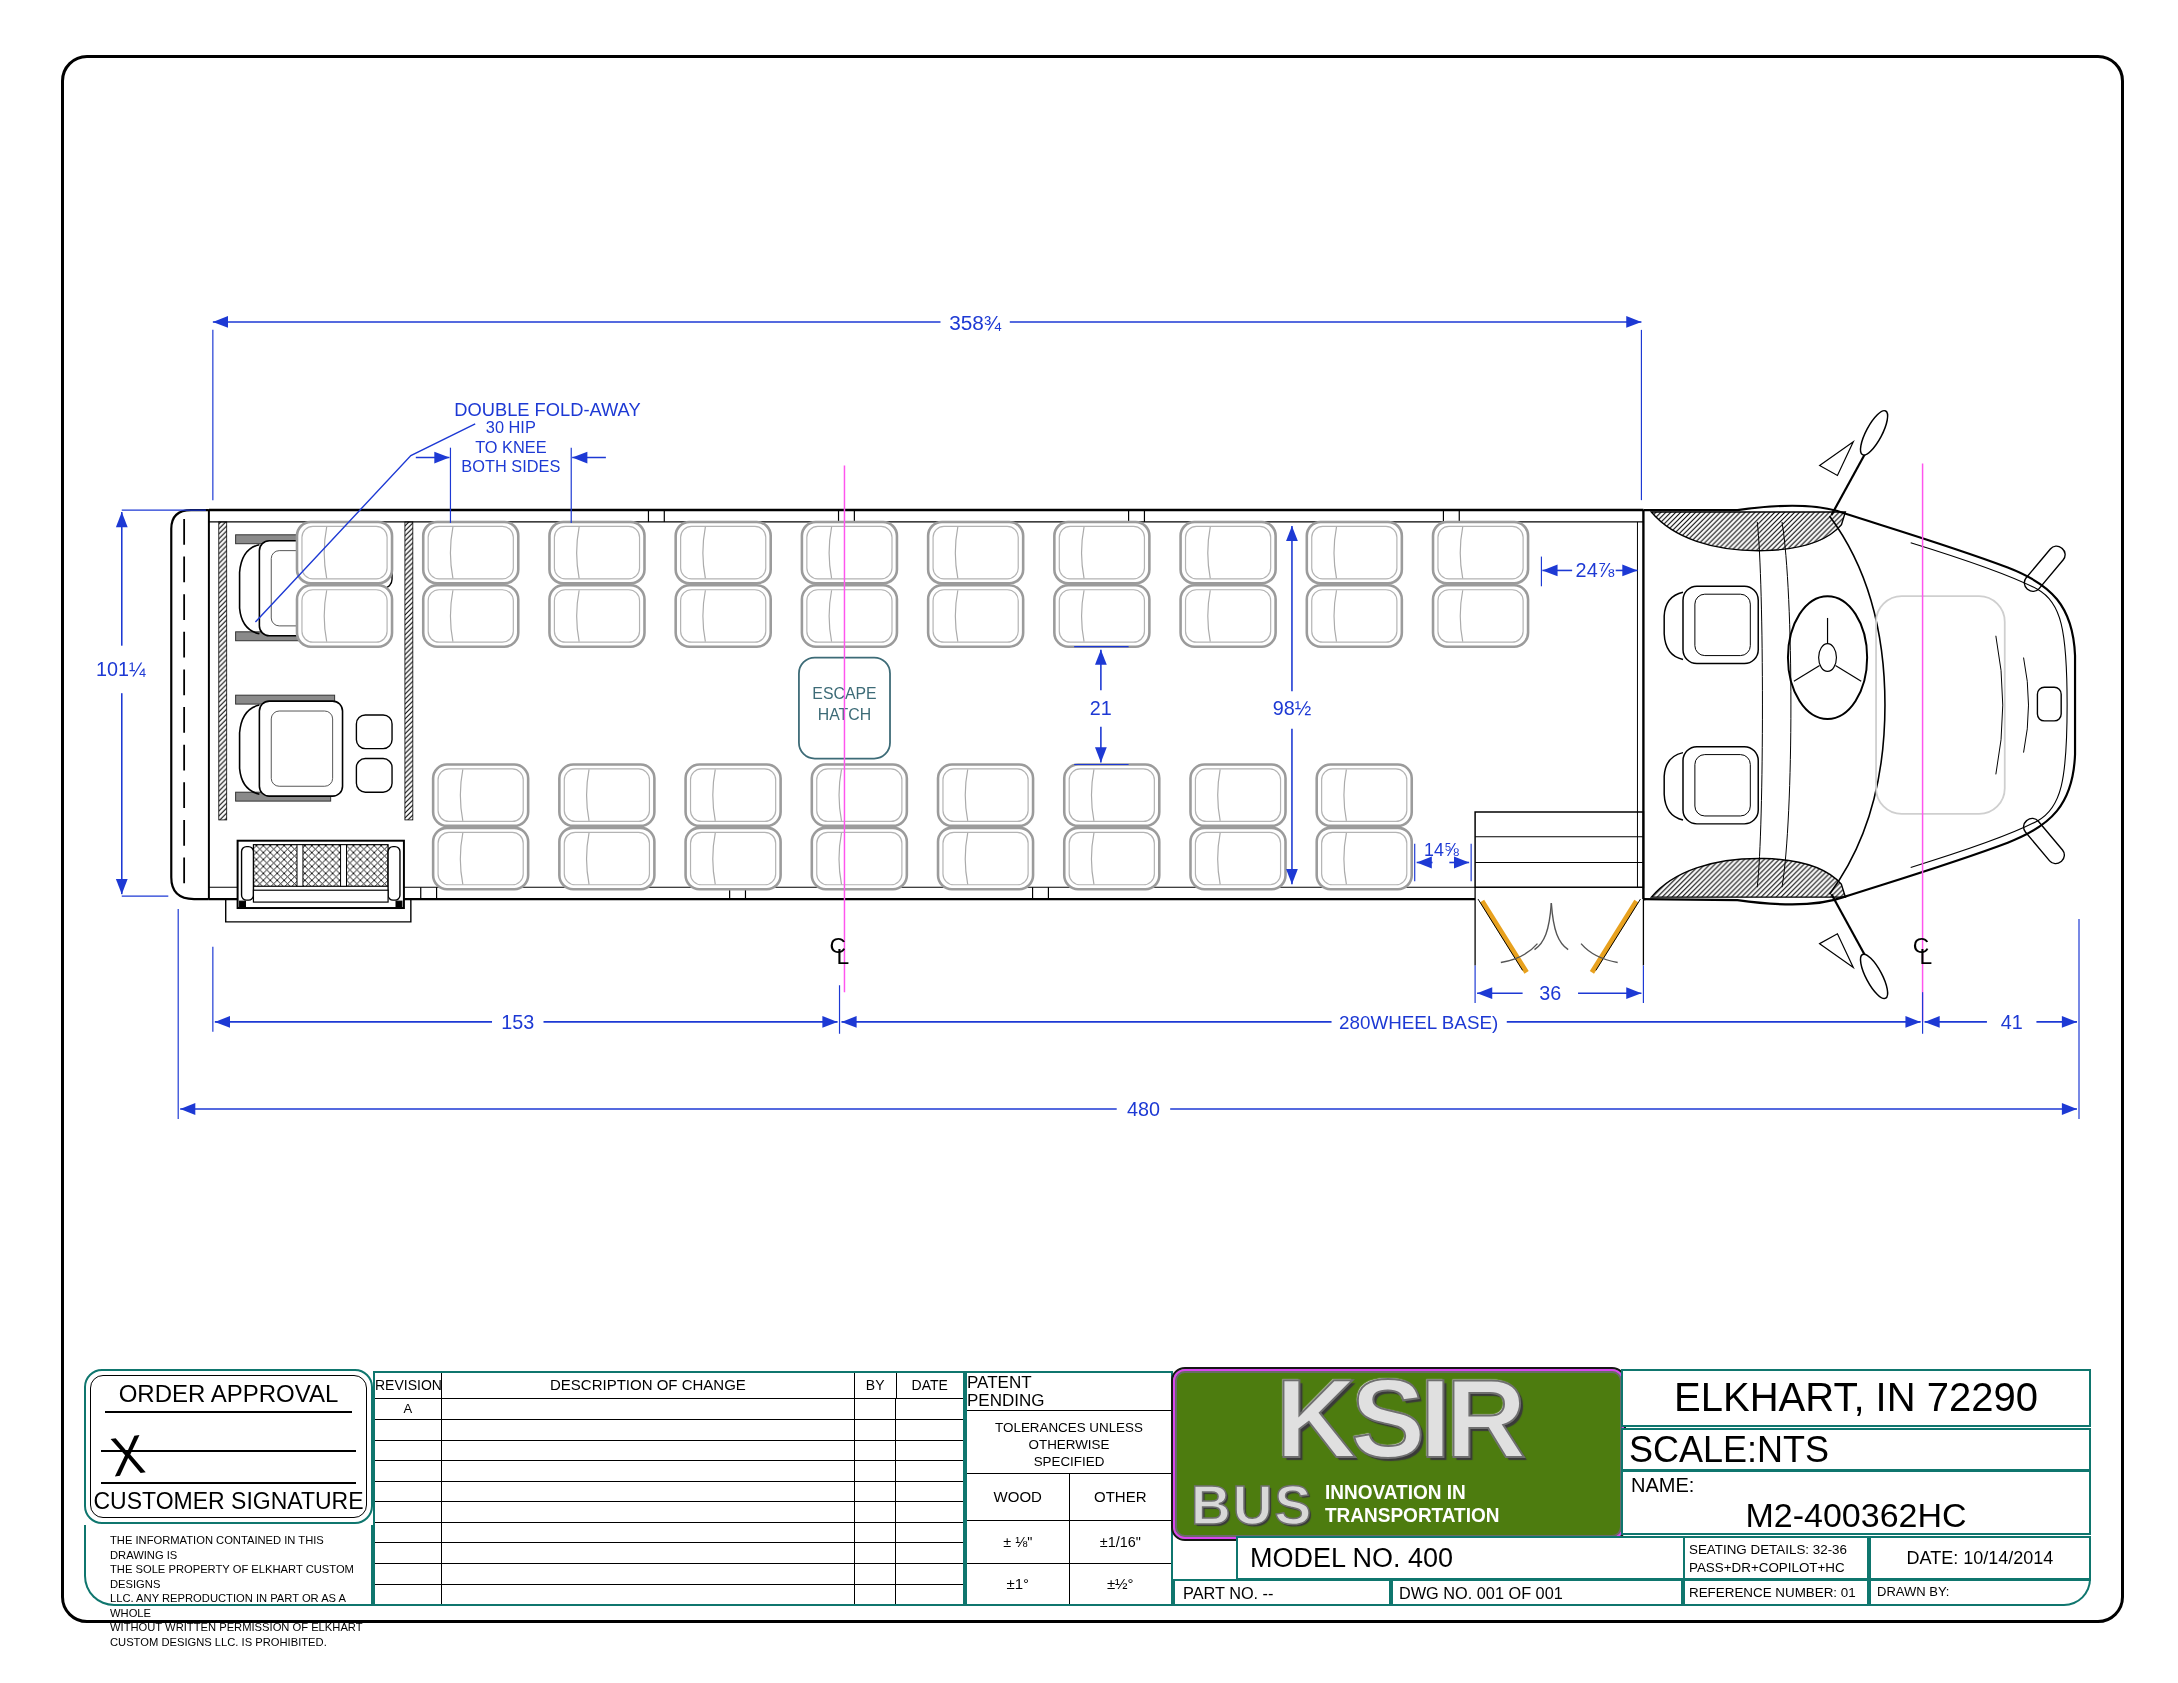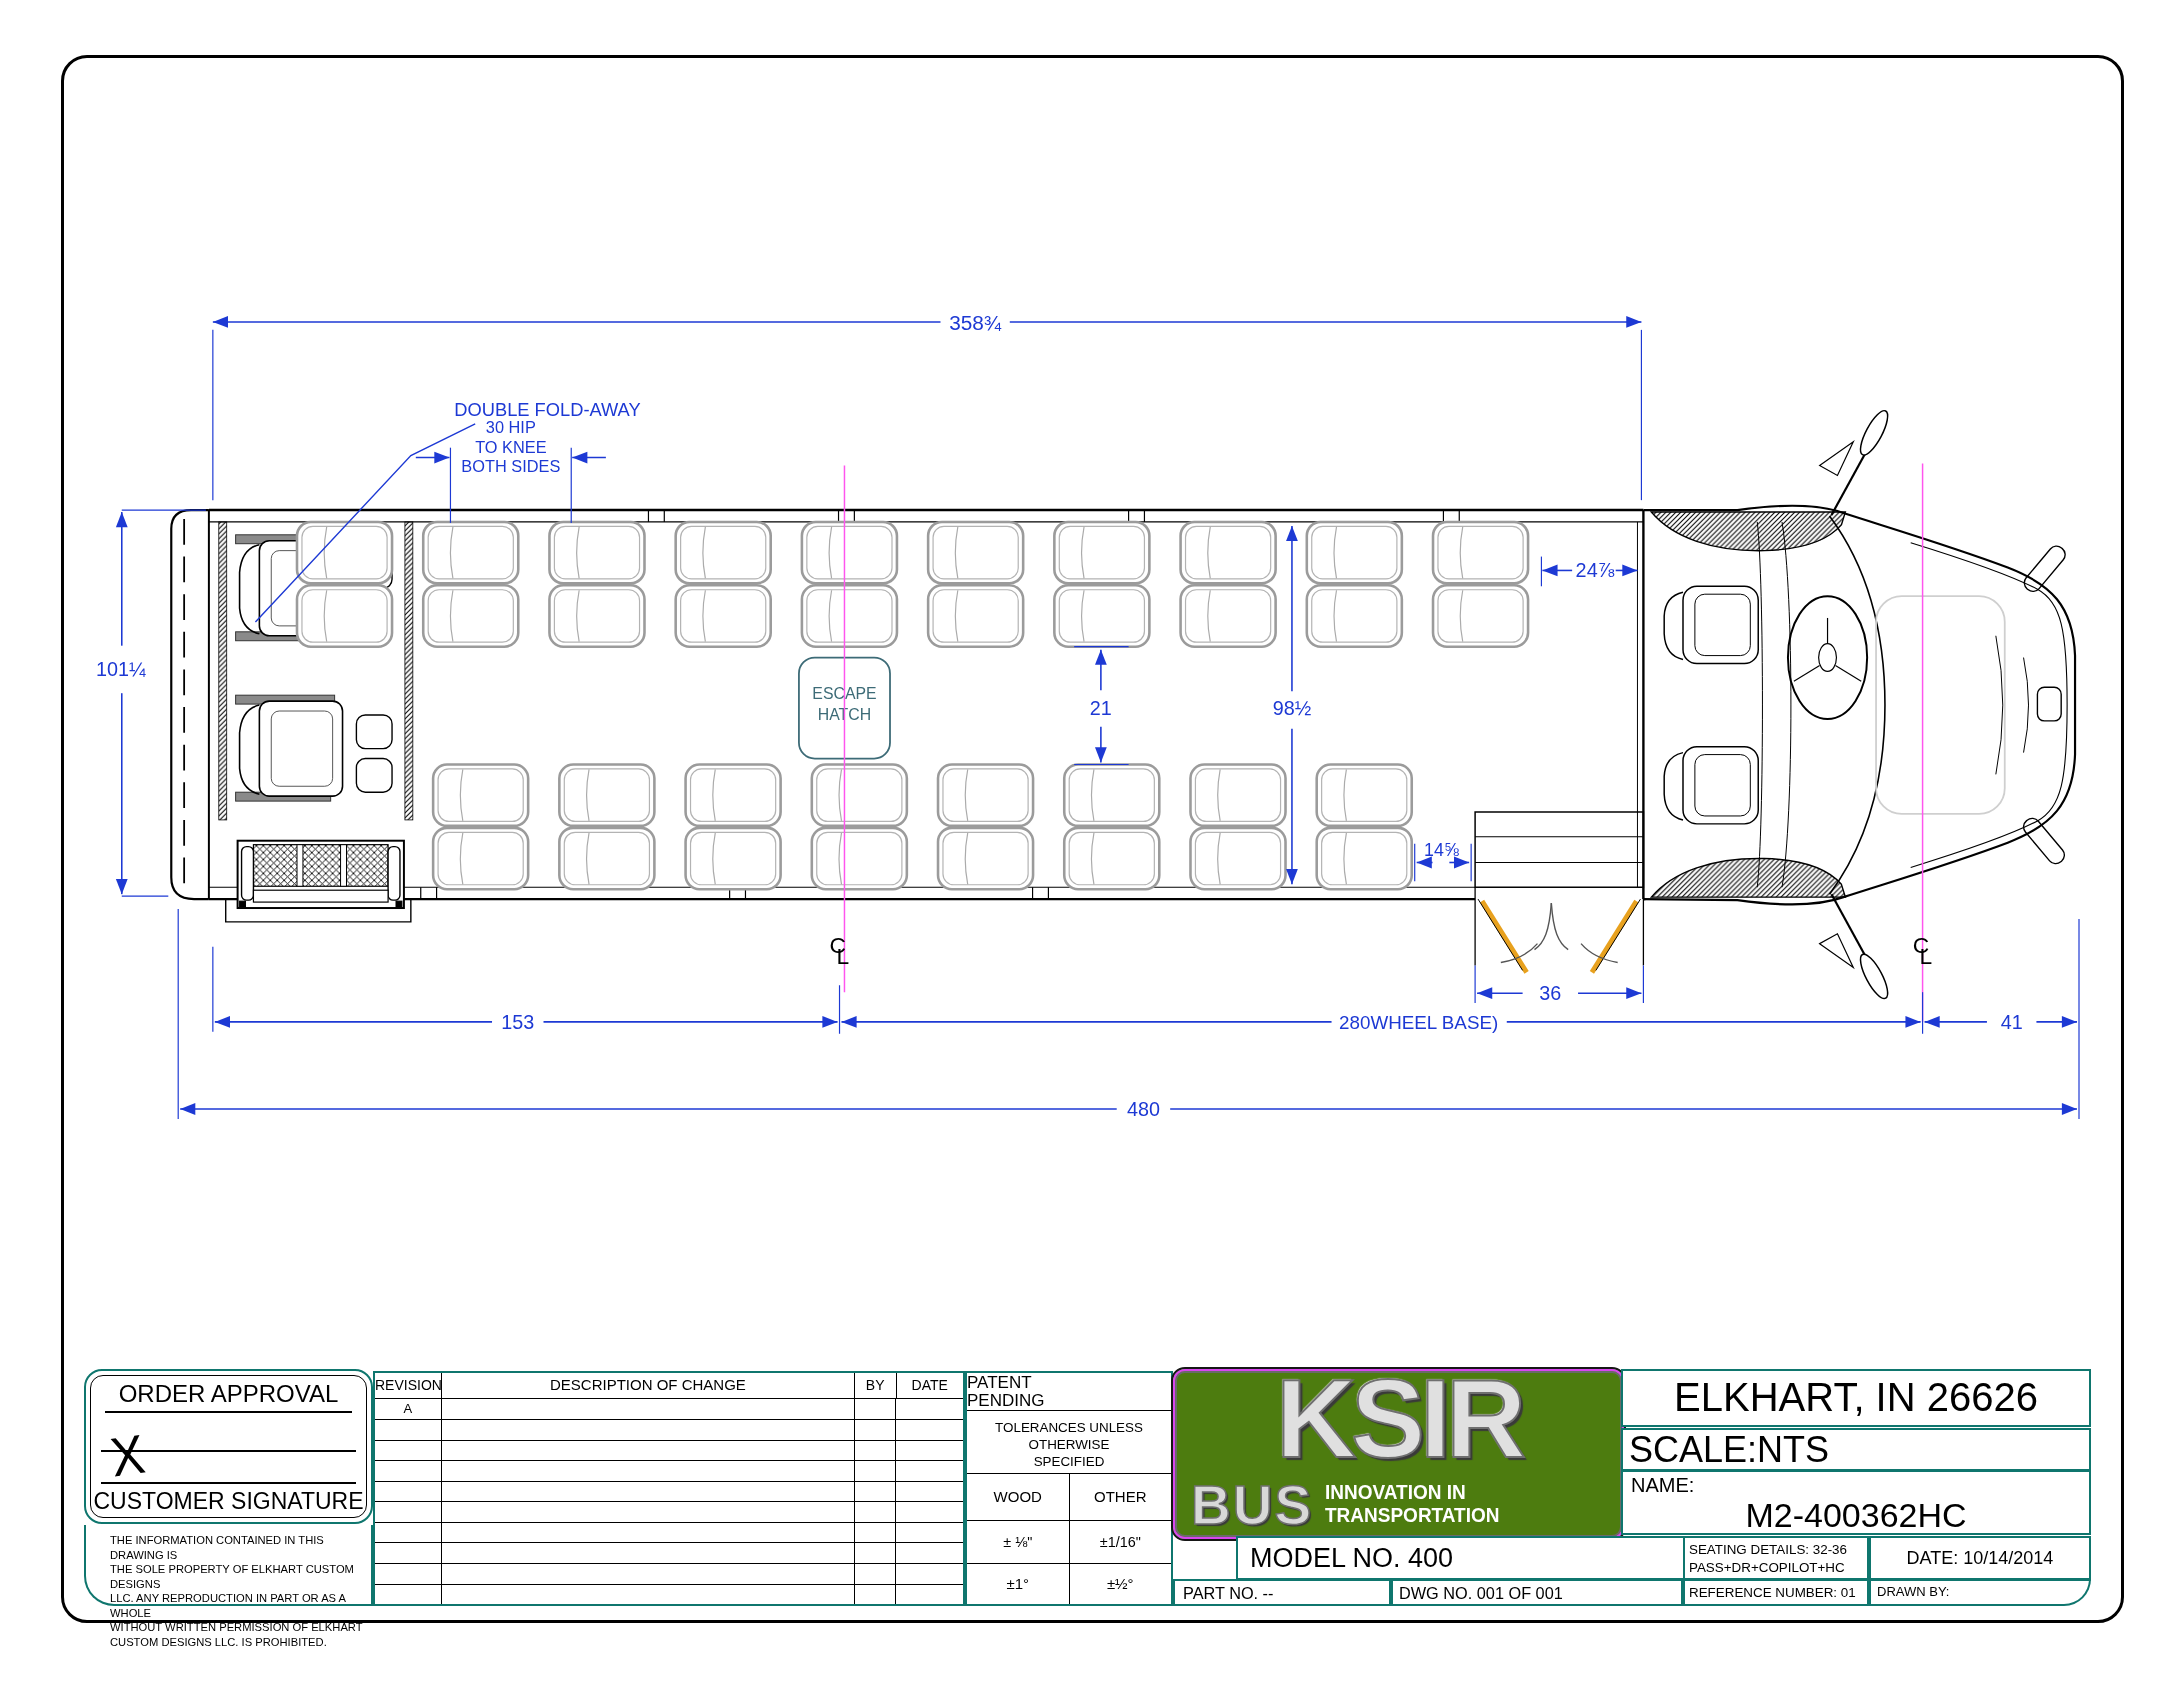--- a/index.html
+++ b/index.html
@@ -657,20 +657,20 @@
   <div id="dwg-row" class="tb">DWG  NO. 001 OF 001</div>
 
   <div id="seating-box" class="tb">
     <div>SEATING DETAILS: 32-36</div>
     <div>PASS+DR+COPILOT+HC</div>
   </div>
   <div id="date-box" class="tb">DATE: 10/14/2014</div>
   <div id="ref-box" class="tb">REFERENCE NUMBER: 01</div>
   <div id="drawn-box" class="tb">DRAWN BY:</div>
 
-  <div id="city-box" class="tb">ELKHART, IN 26626</div>
+  <div id="city-box" class="tb">ELKHART, IN 72290</div>
   <div id="scale-box" class="tb">SCALE:NTS</div>
   <div id="name-box" class="tb">
     <div id="name-label">NAME:</div>
     <div id="name-value">M2-400362HC</div>
   </div>
 </div>
 
 
 </body></html>

